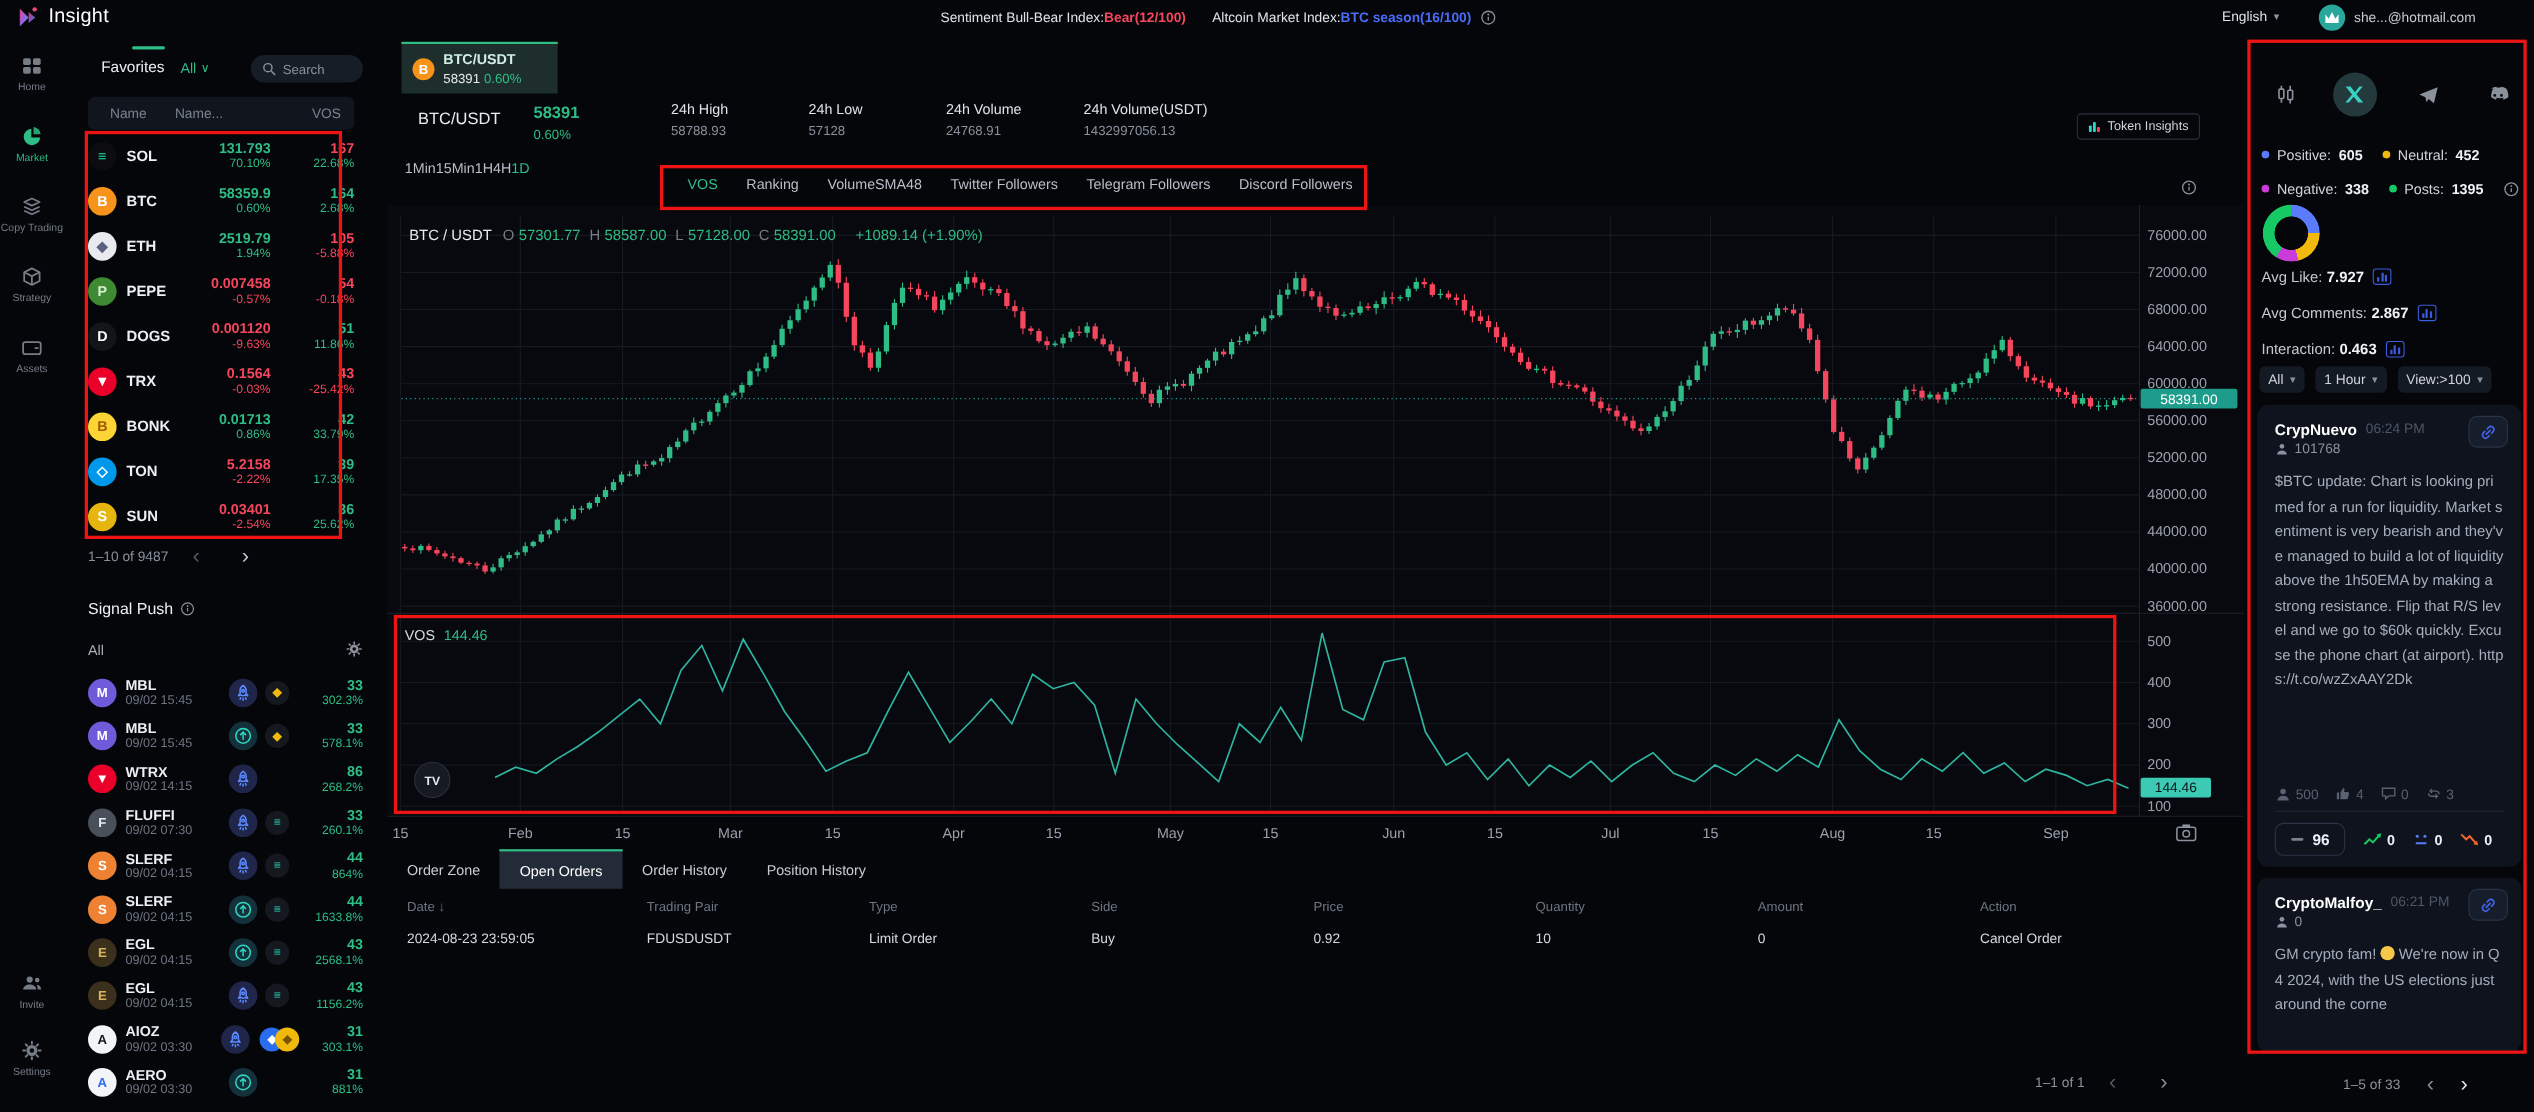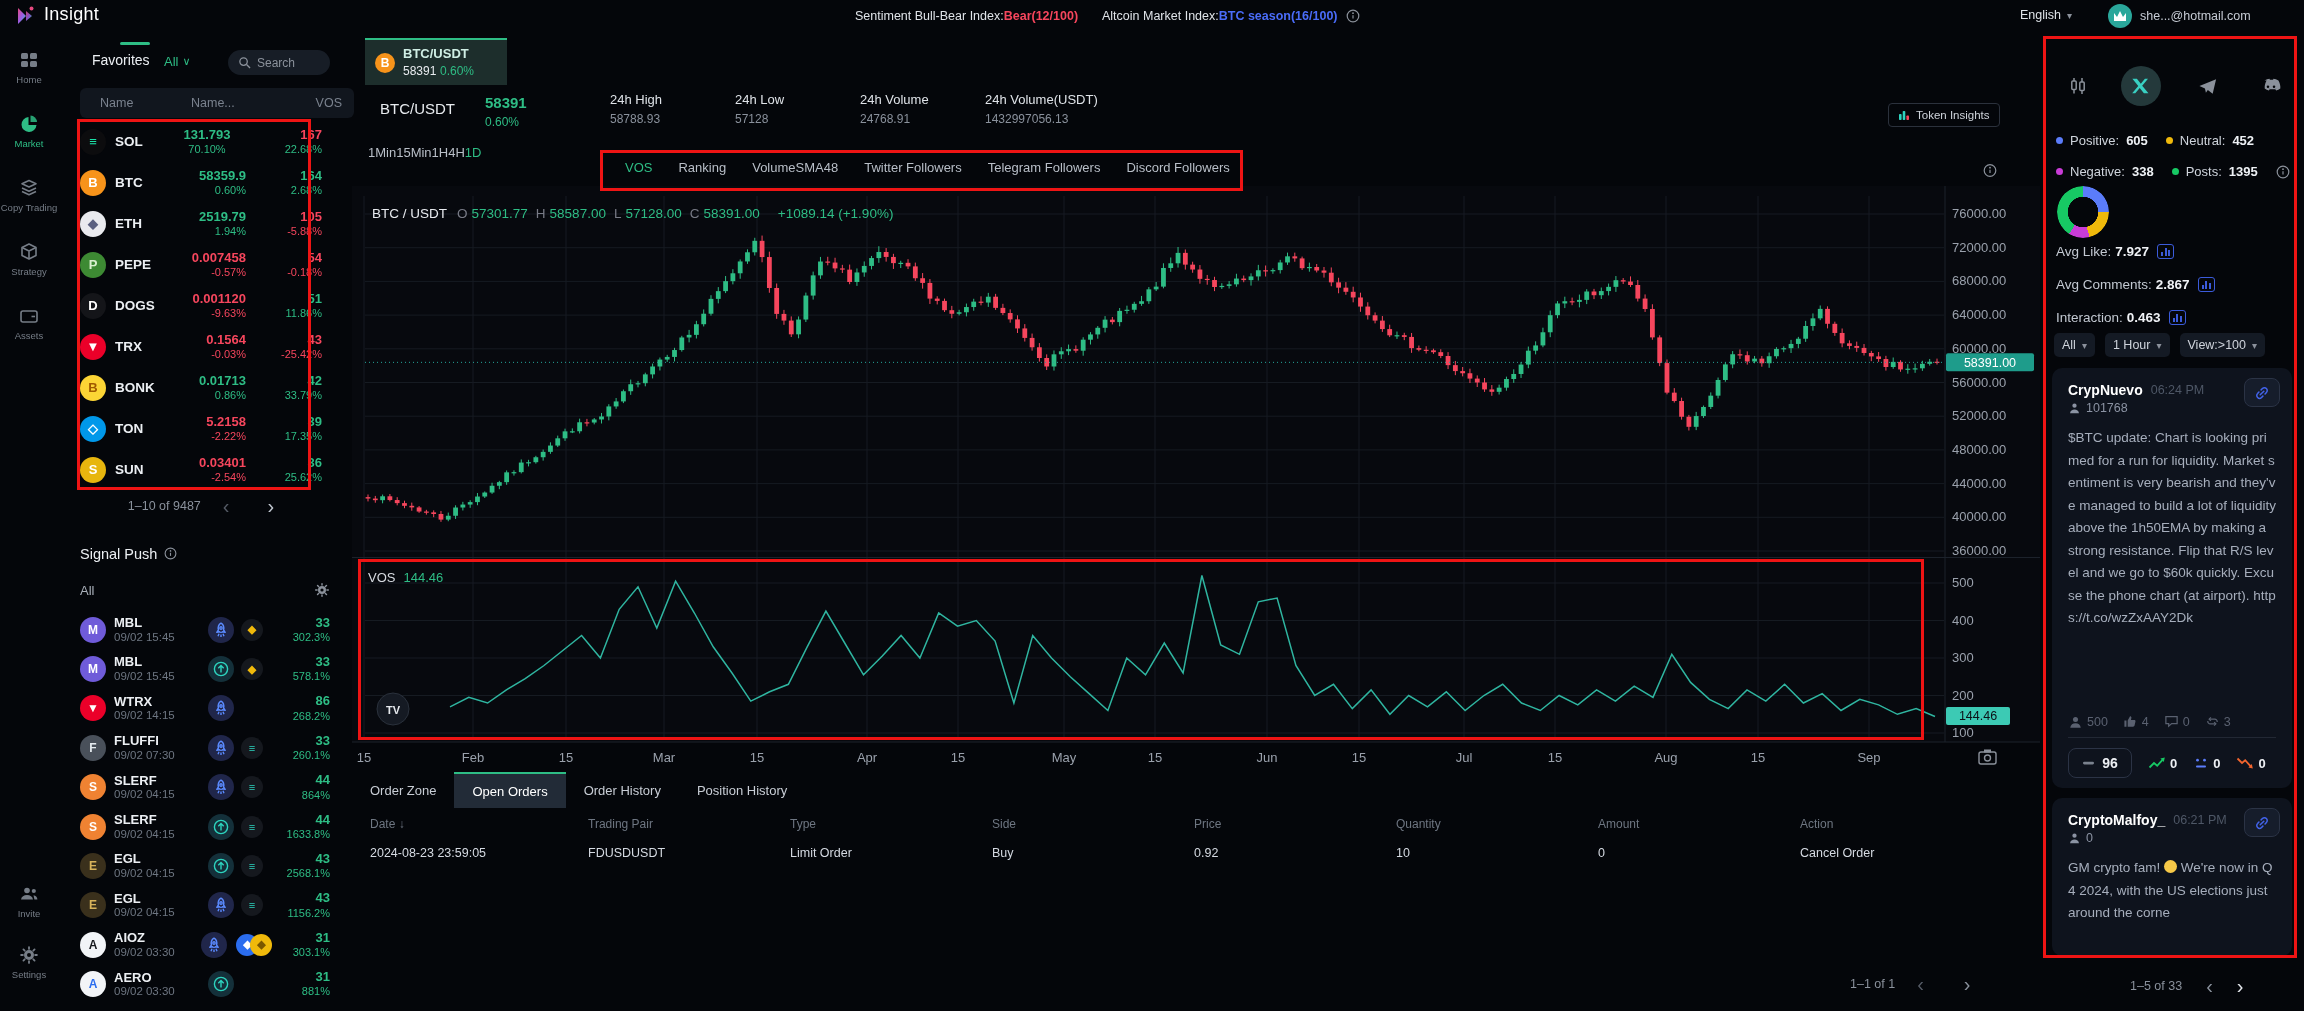--- a/index.html
+++ b/index.html
@@ -14,21 +14,21 @@
   .logo-name{position:absolute;left:44px;top:4px;font-size:18px;font-weight:500;color:#fff;letter-spacing:.3px;}
   .tb-text{font-size:12.5px;color:#dfe3e8;}
   .info-ic{display:inline-flex;width:14px;height:14px;color:#8b919b;}
   
   .nav-item{width:58px;display:flex;flex-direction:column;align-items:center;gap:4px;color:#767d87;cursor:pointer;}
   .nav-item .nv-label{font-size:9.5px;}
   .nav-item.active{color:#2ebd85;}
   
   .search-pill{position:absolute;left:228px;top:50px;width:102px;height:25px;border-radius:13px;background:#171d26;
      display:flex;align-items:center;gap:6px;padding:0 10px;box-sizing:border-box;color:#8b919b;font-size:12px;}
-  .wl-header{position:absolute;left:80px;top:88px;width:274px;height:30px;background:#11161e;border-radius:6px;
+  .wl-header{position:absolute;left:80px;top:88px;width:242px;height:30px;background:#11161e;border-radius:6px;
      display:flex;align-items:center;padding:0 12px 0 20px;box-sizing:border-box;color:#7a828e;font-size:12.5px;}
   .coin-row{height:41px;display:flex;align-items:center;}
   .coin-ic{width:26px;height:26px;border-radius:50%;display:flex;align-items:center;justify-content:center;
      font-size:13px;font-weight:bold;margin-right:9px;flex:0 0 26px;}
   .coin-name{font-size:13.5px;font-weight:bold;color:#eceff3;flex:1;}
   .num-col{text-align:right;line-height:1.25;}
   .num-col .v{font-size:13px;font-weight:bold;}
   .num-col .s{font-size:11px;}
   .pag{color:#8a919c;font-size:12.5px;}
   .pag-arrow{font-size:20px;line-height:1;cursor:pointer;}
@@ -253,21 +253,21 @@
   </div>
   <div class="wl-header">
     <span style="flex:1;">Name</span>
     <span style="width:105px;">Name...</span>
     <span style="width:46px;text-align:right;">VOS</span>
   </div>
   <div id="coin-rows" class="abs" style="left:80px;top:121px;width:242px;">
       <div class="coin-row">
         <span class="coin-ic" style="background: rgb(12, 12, 14); color: rgb(27, 227, 168);">≡</span>
         <span class="coin-name">SOL</span>
-        <div class="num-col" style="width: 78px; text-align: center;">
+        <div class="num-col" style="width: 78px;">
           <div class="v up">131.793</div>
           <div class="s up">70.10%</div>
         </div>
         <div class="num-col" style="width: 68px; margin-left: 8px;">
           <div class="v down">167</div>
           <div class="s up">22.68%</div>
         </div>
       </div>
       <div class="coin-row">
         <span class="coin-ic" style="background: rgb(247, 147, 26); color: rgb(255, 255, 255);">B</span>
@@ -359,21 +359,21 @@
         <div class="num-col" style="width: 78px;">
           <div class="v down">0.03401</div>
           <div class="s down">-2.54%</div>
         </div>
         <div class="num-col" style="width: 68px; margin-left: 8px;">
           <div class="v up">36</div>
           <div class="s up">25.62%</div>
         </div>
       </div>
     </div>
-  <div class="abs row" style="left:80px;top:496px;width:242px;justify-content:center;gap:22px;">
+  <div class="abs row" style="left:80px;top:496px;width:242px;gap:22px;">
     <span class="pag">1–10 of 9487</span>
     <span class="pag-arrow" style="color:#555b66;">‹</span>
     <span class="pag-arrow" style="color:#c3c9d2;margin-left:16px;">›</span>
   </div>
 
   <div class="abs row" style="left:80px;top:546px;gap:7px;">
     <span style="font-size:14.5px;color:#eceff3;">Signal Push</span>
     <span class="info-ic">
         <svg width="13" height="13" viewBox="0 0 14 14">
           <g stroke="currentColor" fill="none" stroke-width="1.2">

